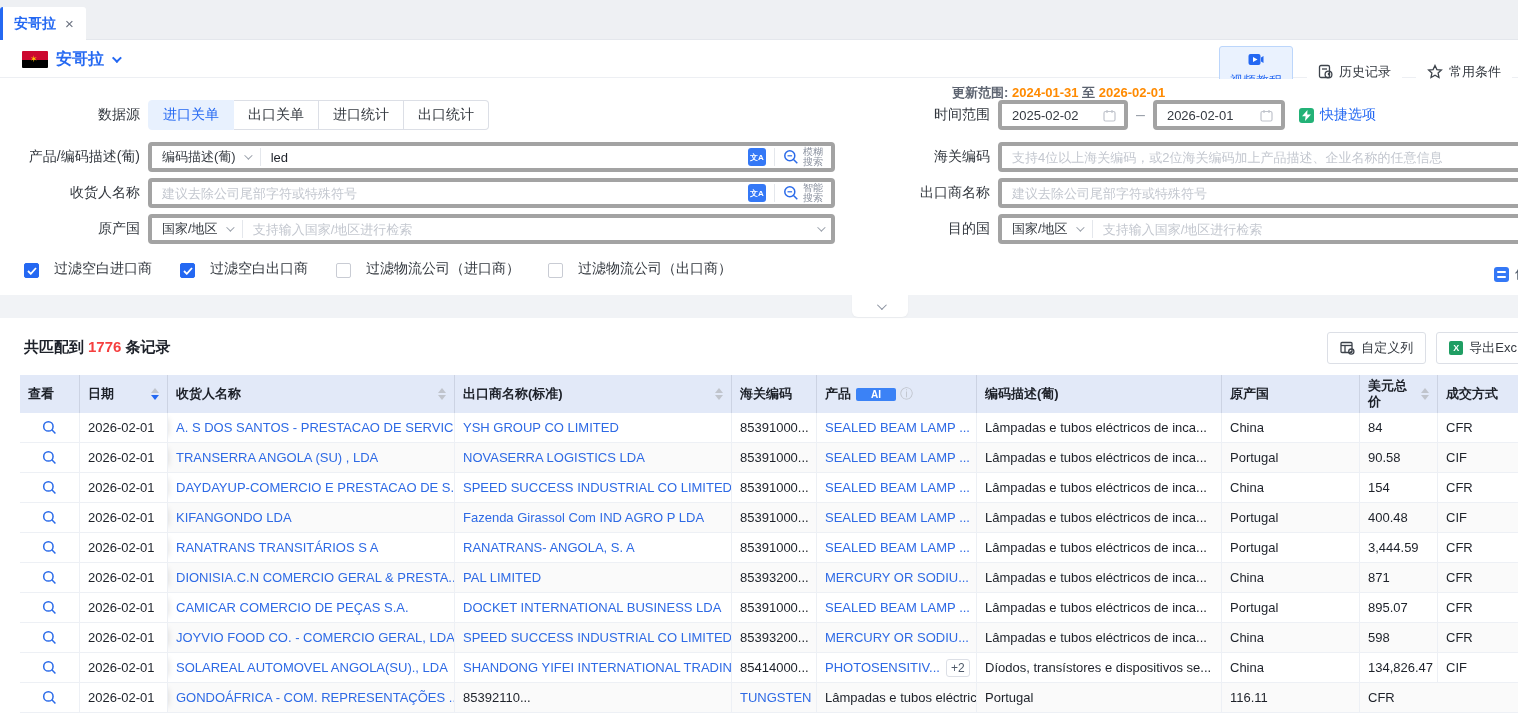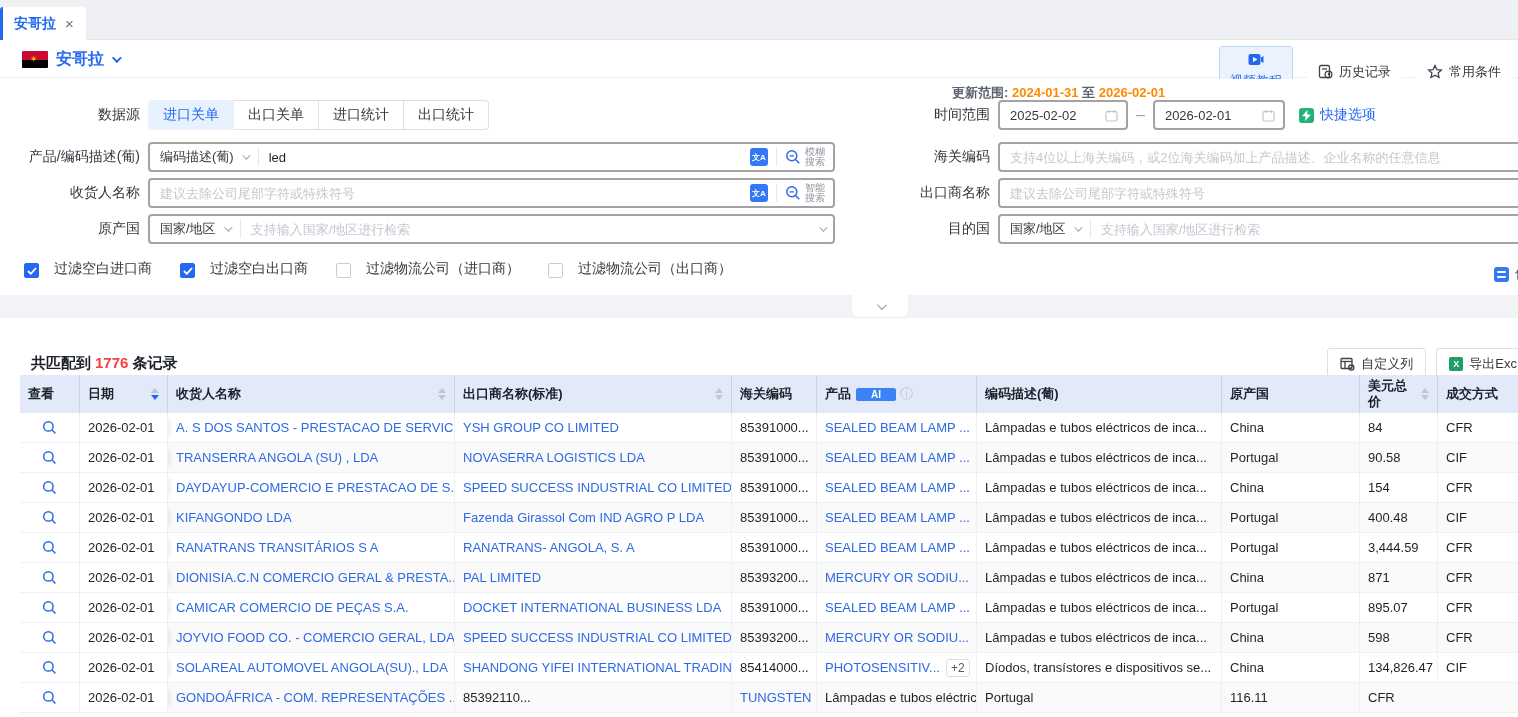--- a/index.html
+++ b/index.html
@@ -34,21 +34,21 @@
 
   .seg { display:flex; }
   .seg-btn { height:30px; padding:0 14px; font-size:14px; color:#33383f; background:#fff; border:1px solid #dcdfe6; border-left:none; display:flex; align-items:center; cursor:pointer; }
   .seg-btn:first-child { border-left:1px solid #dcdfe6; border-radius:4px 0 0 4px; }
   .seg-btn:last-child { border-radius:0 4px 4px 0; }
   .seg-btn.active { background:#e8f1fe; border-color:#e8f1fe; color:#2468f2; }
 
   .update-range { position:absolute; left:952px; top:5px; font-size:13px; color:#5c6370; font-weight:bold; }
   .update-range b { color:#ff8a00; }
 
-  .ibox { height:30px; border:2px solid #a3a3a3; border-radius:4px; background:#fff; display:flex; align-items:center; overflow:hidden; }
+  .ibox { height:30px; border:4px solid #a3a3a3; border-radius:4px; background:#fff; display:flex; align-items:center; overflow:hidden; }
   .ibox input { border:none; outline:none; flex:1; min-width:0; height:100%; padding:0 10px; font-size:13px; font-family:inherit; color:#1d2129; background:transparent; }
   .ibox input::placeholder { color:#c3c7cf; }
   .isel { display:flex; align-items:center; gap:8px; padding:0 10px; font-size:13px; color:#33383f; height:100%; flex:none; cursor:pointer; }
   .isep { width:1px; height:18px; background:#e4e7ec; flex:none; }
   .itools { display:flex; align-items:center; gap:8px; padding:0 8px; flex:none; }
   .search-mini { display:flex; align-items:center; gap:4px; cursor:pointer; }
   .search-mini .txt { font-size:10px; line-height:10px; color:#8a919f; }
   .trans-ic { width:18px; height:18px; border-radius:3px; background:#3478f6; color:#fff; font-size:8px; display:flex; align-items:center; justify-content:center; font-weight:bold; cursor:pointer; }
   .date-box { width:130px; }
   .date-box .val { flex:1; padding:0 10px; font-size:13px; color:#33383f; }
@@ -65,21 +65,21 @@
   .save-ic { width:15px; height:15px; border-radius:3px; background:#3478f6; flex:none; position:relative; }
   .save-ic:before, .save-ic:after { content:""; position:absolute; left:3px; right:3px; height:2px; background:#fff; border-radius:1px; }
   .save-ic:before { top:4px; } .save-ic:after { top:9px; }
 
   
   .collapse-strip { position:absolute; top:295px; left:0; right:0; height:23px; background:#f1f3f6; }
   .collapse-tab { position:absolute; left:852px; top:0; width:56px; height:22px; background:#fff; border-radius:0 0 6px 6px; display:flex; align-items:center; justify-content:center; cursor:pointer; box-shadow:0 1px 2px rgba(0,0,0,.04); }
   .collapse-tab .chev { border-width:1.5px; color:#8a919f; width:7px; height:7px; }
 
   
-  .results-bar { position:absolute; top:344px; left:0; right:0; height:40px;margin-left:7px; }
+  .results-bar { position:absolute; top:328px; left:0; right:0; height:40px; }
   .match-text { position:absolute; left:24px; top:10px; font-size:15px; font-weight:bold; color:#1d2129; }
   .match-text .cnt { color:#f53f3f; padding:0 4px; }
   .rbtns { position:absolute; right:-12px; top:4px; display:flex; gap:10px; }
   .rbtn { height:32px; padding:0 12px; border:1px solid #dcdfe6; border-radius:3px; background:#fff; display:flex; align-items:center; gap:6px; font-size:13px; color:#33383f; cursor:pointer; white-space:nowrap; }
   .xls-ic { width:14px; height:14px; border-radius:2px; background:#1f9e63; color:#fff; font-size:9px; font-weight:bold; display:flex; align-items:center; justify-content:center; }
 
   
   .table { position:absolute; top:375px; left:20px; width:1510px; }
   .trow, .thead { display:grid; grid-template-columns:60px 88px 287px 277px 85px 160px 245px 138px 78px 92px; }
   .thead { background:#e2e9f8; height:38px; }

